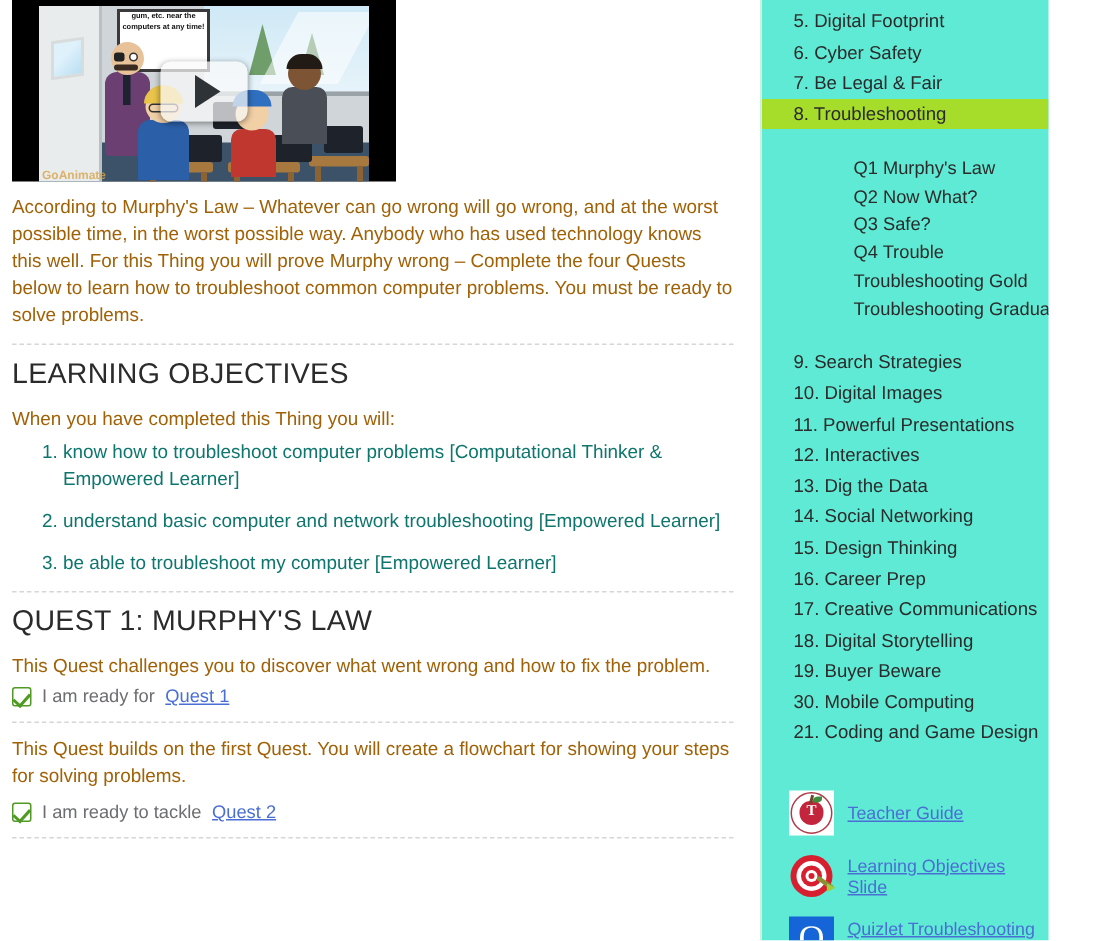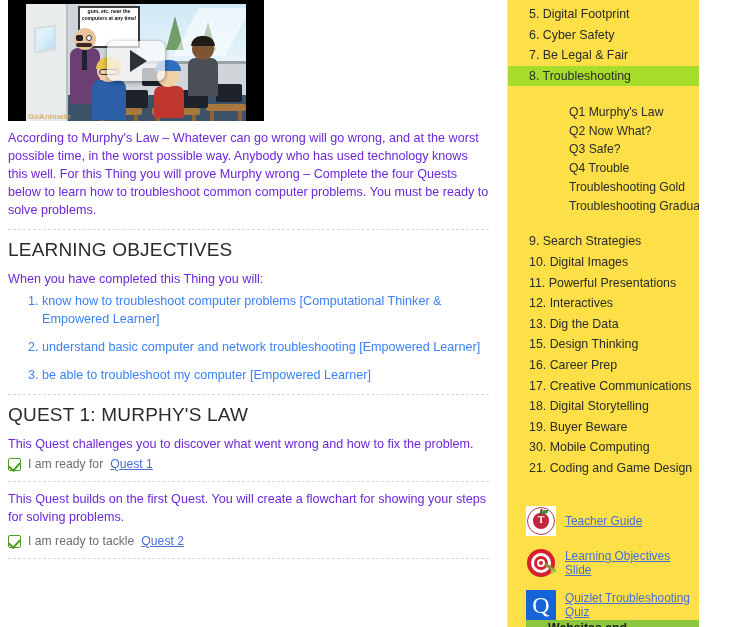--- a/index.html
+++ b/index.html
@@ -97,33 +97,33 @@
     font-size: 19px;
     font-weight: normal;
     letter-spacing: .2px;
     color: #2b2b2b;
     margin: 8px 0 4px 0;
     line-height: 24px;
   }
   p.body-text {
     font-size: 12.6px;
     line-height: 18px;
-    color: #6d28d9;
+    color: #a16207;
     margin: 8px 0 8px 0;
   }
   .divider {
     border: none;
     border-top: 1px dashed #d6d6d6;
     margin: 10px 0 4px 0;
     height: 0;
   }
   ol.obj-list {
     margin: 4px 0 4px 0;
     padding-left: 34px;
-    color: #3b82f6;
+    color: #0f766e;
     font-size: 12.6px;
     line-height: 18px;
   }
   ol.obj-list li { margin-bottom: 10px; }
   .ready-row {
     display:flex; align-items:center; gap:7px;
     font-size:12.2px; color:#6d6e71; margin:4px 0 2px 0;
   }
   .chk {
     width:13px;height:13px;border:1.6px solid #4f9a23;border-radius:2px;
@@ -133,21 +133,21 @@
     content:""; position:absolute; left:2px; top:1px;
     width:5px;height:9px;border:solid #4f9a23;border-width:0 2.2px 2.2px 0;
     transform:rotate(42deg);
   }
   a.qlink { color:#4a6fd4; text-decoration:underline; font-size:12.2px;}
 
   
   .sidebar {
     width: 192px;
     height: 627px;
-    background: #fde047;
+    background: #5eead4;
     border-left: 1px solid #e2ecd0;
     overflow: hidden;
     position: relative;
   }
   ul.toc { list-style:none; margin:0; padding:4px 0 0 0; }
   ul.toc > li.toc-item {
     font-size: 12.4px;
     color: #2b2b2b;
     padding: 3.3px 8px 3.3px 21px;
     line-height: 14px;
@@ -318,20 +318,21 @@
             <li>Q4 Trouble</li>
             <li>Troubleshooting Gold</li>
             <li>Troubleshooting Graduation</li>
           </ul>
         </li>
         <li class="toc-item">9. Search Strategies</li>
         <li class="toc-item">10. Digital Images</li>
         <li class="toc-item">11. Powerful Presentations</li>
         <li class="toc-item">12. Interactives</li>
         <li class="toc-item">13. Dig the Data</li>
+        <li class="toc-item">14. Social Networking</li>
         <li class="toc-item">15. Design Thinking</li>
         <li class="toc-item">16. Career Prep</li>
         <li class="toc-item">17. Creative Communications</li>
         <li class="toc-item">18. Digital Storytelling</li>
         <li class="toc-item">19. Buyer Beware</li>
         <li class="toc-item">30. Mobile Computing</li>
         <li class="toc-item">21. Coding and Game Design</li>
       </ul>
 
     <div class="res-block">

